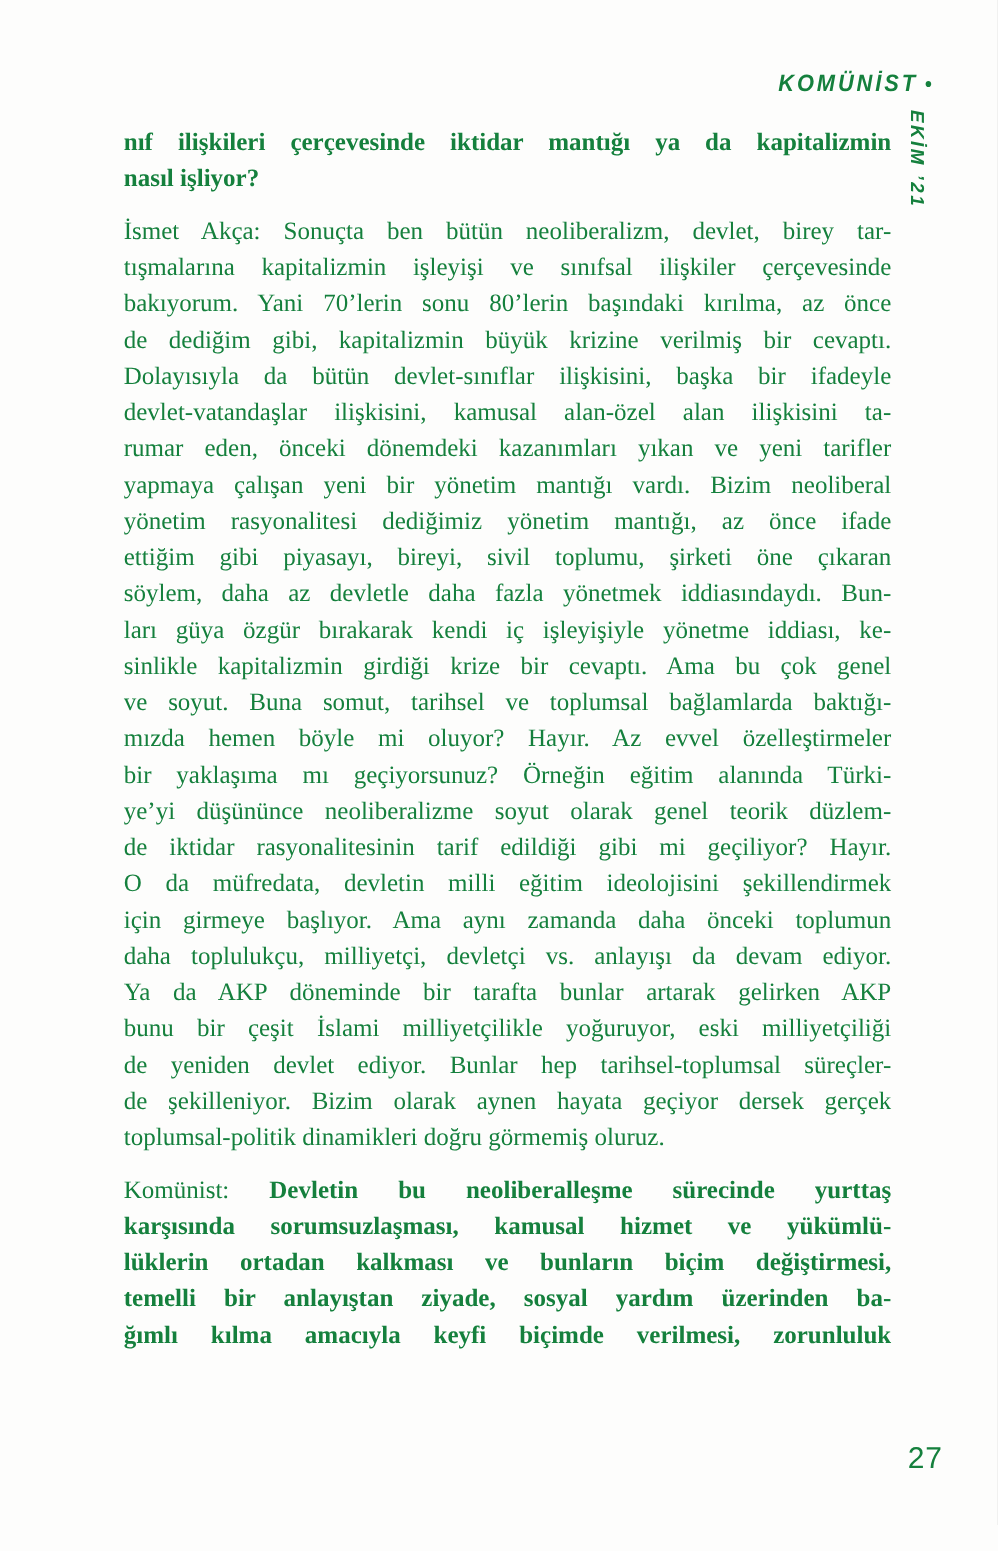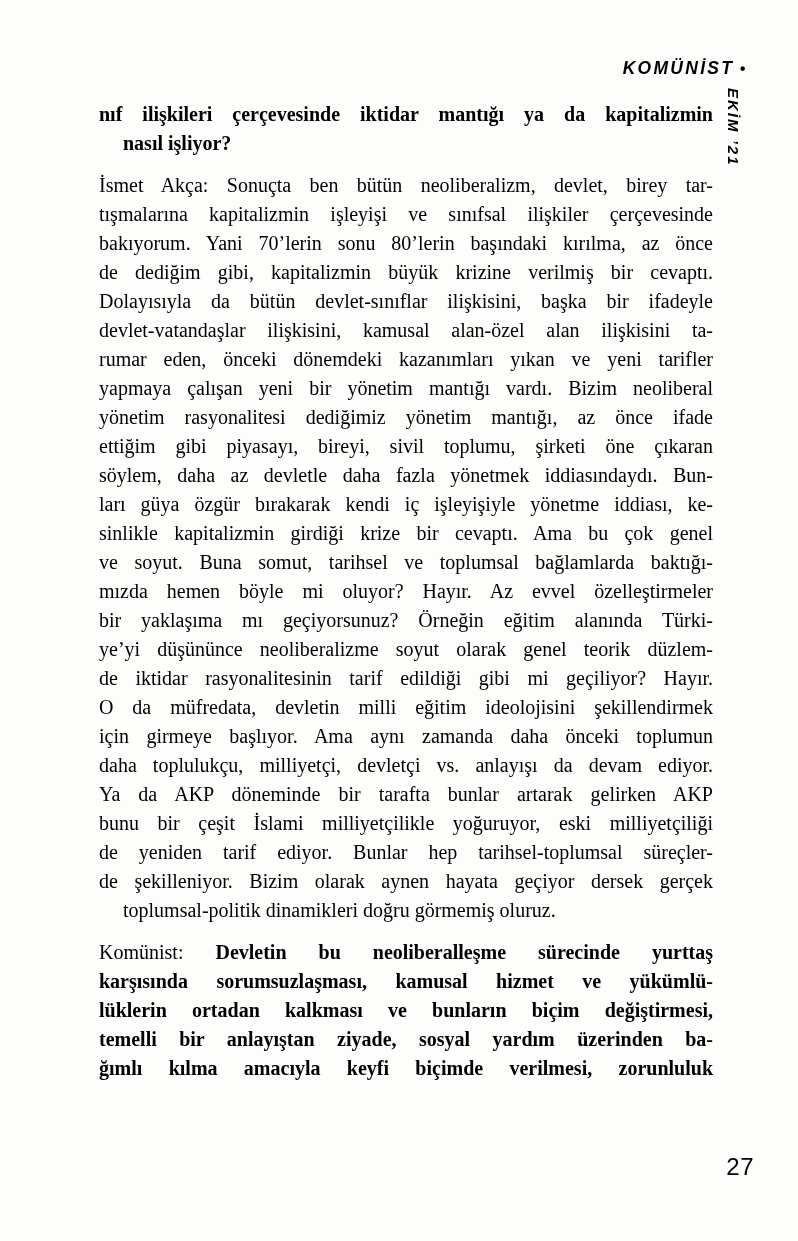--- a/index.html
+++ b/index.html
@@ -7,21 +7,21 @@
     padding: 0;
     background: #e8e8e8;
   }
   .page {
     position: relative;
     width: 798px;
     height: 1241px;
     background: #fdfdfc;
     overflow: hidden;
     font-family: "Liberation Serif", serif;
-    color: #000000;
+    color: #15803d;
   }
   
   .running-head {
     position: absolute;
     top: 57px;
     right: 53px;
     font-family: "Liberation Sans", sans-serif;
     font-weight: bold;
     font-style: italic;
     font-size: 19px;
@@ -64,21 +64,20 @@
     font-size: 20px;
     line-height: 29px;
     height: 29px;
     overflow: hidden;
     text-align: justify;
     text-align-last: justify;
     white-space: nowrap0; 
   }
   .line.no-stretch {
     text-align-last: left;
-    margin-left: 24px;
   }
   .speaker-label {
     font-weight: normal;
   }
   
   .page-number {
     position: absolute;
     top: 1153px;
     right: 44px;
     font-family: "Liberation Sans", sans-serif;
@@ -120,21 +119,21 @@
         <div class="line">ve soyut. Buna somut, tarihsel ve toplumsal bağlamlarda baktığı-</div>
         <div class="line">mızda hemen böyle mi oluyor? Hayır. Az evvel özelleştirmeler</div>
         <div class="line">bir yaklaşıma mı geçiyorsunuz? Örneğin eğitim alanında Türki-</div>
         <div class="line">ye’yi düşününce neoliberalizme soyut olarak genel teorik düzlem-</div>
         <div class="line">de iktidar rasyonalitesinin tarif edildiği gibi mi geçiliyor? Hayır.</div>
         <div class="line">O da müfredata, devletin milli eğitim ideolojisini şekillendirmek</div>
         <div class="line">için girmeye başlıyor. Ama aynı zamanda daha önceki toplumun</div>
         <div class="line">daha toplulukçu, milliyetçi, devletçi vs. anlayışı da devam ediyor.</div>
         <div class="line">Ya da AKP döneminde bir tarafta bunlar artarak gelirken AKP</div>
         <div class="line">bunu bir çeşit İslami milliyetçilikle yoğuruyor, eski milliyetçiliği</div>
-        <div class="line">de yeniden tarif ediyor. Bunlar hep tarihsel-toplumsal süreçler-</div>
+        <div class="line">de yeniden devlet ediyor. Bunlar hep tarihsel-toplumsal süreçler-</div>
         <div class="line">de şekilleniyor. Bizim olarak aynen hayata geçiyor dersek gerçek</div>
         <div class="line no-stretch">toplumsal-politik dinamikleri doğru görmemiş oluruz.</div>
       </div>
       <div class="paragraph bold">
         <div class="line"><span class="speaker-label">Komünist:</span> Devletin bu neoliberalleşme sürecinde yurttaş</div>
         <div class="line">karşısında sorumsuzlaşması, kamusal hizmet ve yükümlü-</div>
         <div class="line">lüklerin ortadan kalkması ve bunların biçim değiştirmesi,</div>
         <div class="line">temelli bir anlayıştan ziyade, sosyal yardım üzerinden ba-</div>
         <div class="line">ğımlı kılma amacıyla keyfi biçimde verilmesi, zorunluluk</div>
       </div>

